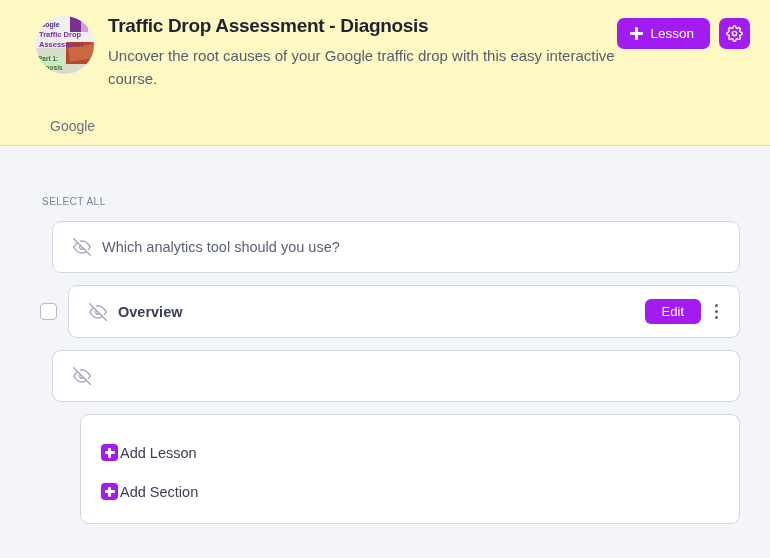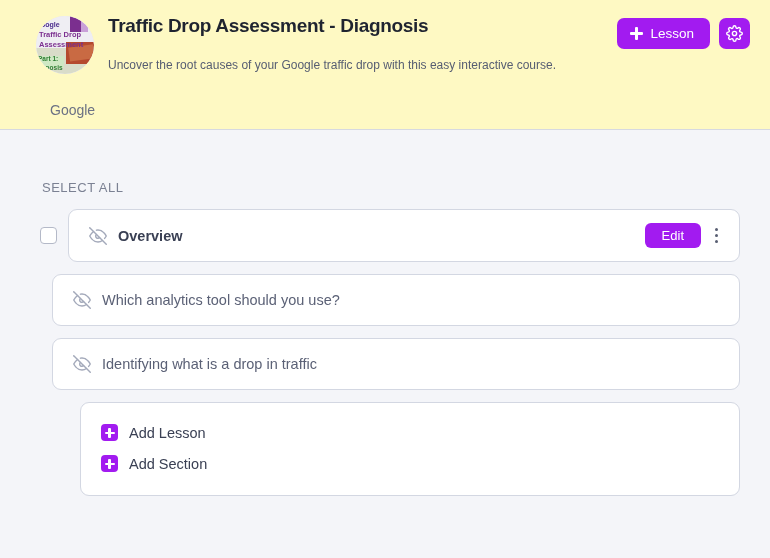--- a/index.html
+++ b/index.html
@@ -53,22 +53,22 @@
   .course-title {
     font-size: 19px;
     font-weight: bold;
     letter-spacing: -0.3px;
     color: #1f2430;
     line-height: 1.25;
     white-space: nowrap;
   }
 
   .course-subtitle {
-    margin-top: 18px;
-    font-size: 12px;
+    margin-top: 6px;
+    font-size: 15px;
     line-height: 1.55;
     color: #565d72;
     max-width: 510px;
   }
 
   .header-actions {
     display: flex;
     align-items: center;
     gap: 9px;
     padding-top: 6px;
@@ -147,21 +147,21 @@
     background: #a21bf0;
     border-radius: 2px 2px 0 0;
   }
 
   
   .content {
     padding: 0 30px 0 40px;
   }
 
   .select-all {
-    font-size: 13px;
+    font-size: 10px;
     letter-spacing: 0.5px;
     color: #7b8193;
     text-transform: uppercase;
     padding: 50px 0 14px 2px;
     display: inline-block;
     cursor: pointer;
     text-align: center;
   }
 
   .row-wrap {
@@ -268,23 +268,24 @@
     border: 1px solid #d3d7e2;
     border-radius: 9px;
     margin-left: 40px;
     margin-top: 6px;
     padding: 14px 20px 16px 20px;
   }
 
   .add-row {
     display: flex;
     align-items: center;
-    gap: 11px;
+    gap: 2px;
     padding: 7px 0;
     cursor: pointer;
+    margin-top: 8px;
   }
 
   .plus-box {
     width: 17px;
     height: 17px;
     background: #a21bf0;
     border-radius: 4px;
     position: relative;
     flex: 0 0 17px;
   }
@@ -356,20 +357,33 @@
   <div class="tab-strip">
     <button class="tab">Google</button>
   </div>
 </div>
 
 <div class="content">
 
   <span class="select-all">SELECT ALL</span>
 
   
+  <div class="row-wrap indented">
+    <div class="card">
+      <div class="card-left">
+        <svg class="eye-off-icon" width="18" height="18" viewBox="0 0 24 24" fill="none" stroke="#a3a9ba" stroke-width="1.9" stroke-linecap="round" stroke-linejoin="round">
+          <path d="M17.94 17.94A10.07 10.07 0 0 1 12 20c-7 0-11-8-11-8a18.45 18.45 0 0 1 5.06-5.94M9.9 4.24A9.12 9.12 0 0 1 12 4c7 0 11 8 11 8a18.5 18.5 0 0 1-2.16 3.19m-6.72-1.07a3 3 0 1 1-4.24-4.24"></path>
+          <line x1="1" y1="1" x2="23" y2="23"></line>
+        </svg>
+        <span class="item-title">Which analytics tool should you use?</span>
+      </div>
+    </div>
+  </div>
+
+  
   <div class="row-wrap">
     <div class="row-checkbox-slot">
       <span class="checkbox"></span>
     </div>
     <div class="card tall">
       <div class="card-left">
         <svg class="eye-off-icon" width="18" height="18" viewBox="0 0 24 24" fill="none" stroke="#a3a9ba" stroke-width="1.9" stroke-linecap="round" stroke-linejoin="round">
           <path d="M17.94 17.94A10.07 10.07 0 0 1 12 20c-7 0-11-8-11-8a18.45 18.45 0 0 1 5.06-5.94M9.9 4.24A9.12 9.12 0 0 1 12 4c7 0 11 8 11 8a18.5 18.5 0 0 1-2.16 3.19m-6.72-1.07a3 3 0 1 1-4.24-4.24"></path>
           <line x1="1" y1="1" x2="23" y2="23"></line>
         </svg>
@@ -387,34 +401,20 @@
   </div>
 
   
   <div class="row-wrap indented">
     <div class="card">
       <div class="card-left">
         <svg class="eye-off-icon" width="18" height="18" viewBox="0 0 24 24" fill="none" stroke="#a3a9ba" stroke-width="1.9" stroke-linecap="round" stroke-linejoin="round">
           <path d="M17.94 17.94A10.07 10.07 0 0 1 12 20c-7 0-11-8-11-8a18.45 18.45 0 0 1 5.06-5.94M9.9 4.24A9.12 9.12 0 0 1 12 4c7 0 11 8 11 8a18.5 18.5 0 0 1-2.16 3.19m-6.72-1.07a3 3 0 1 1-4.24-4.24"></path>
           <line x1="1" y1="1" x2="23" y2="23"></line>
         </svg>
-        <span class="item-title">Which analytics tool should you use?</span>
-      </div>
-    </div>
-  </div>
-
-  
-  <div class="row-wrap indented">
-    <div class="card">
-      <div class="card-left">
-        <svg class="eye-off-icon" width="18" height="18" viewBox="0 0 24 24" fill="none" stroke="#a3a9ba" stroke-width="1.9" stroke-linecap="round" stroke-linejoin="round">
-          <path d="M17.94 17.94A10.07 10.07 0 0 1 12 20c-7 0-11-8-11-8a18.45 18.45 0 0 1 5.06-5.94M9.9 4.24A9.12 9.12 0 0 1 12 4c7 0 11 8 11 8a18.5 18.5 0 0 1-2.16 3.19m-6.72-1.07a3 3 0 1 1-4.24-4.24"></path>
-          <line x1="1" y1="1" x2="23" y2="23"></line>
-        </svg>
-        <span class="item-title">Identifying what is a drop in traffic</span>
       </div>
     </div>
   </div>
 
   
   <div class="add-card">
     <div class="add-row">
       <span class="plus-box"></span>
       <span class="add-label">Add Lesson</span>
     </div>

